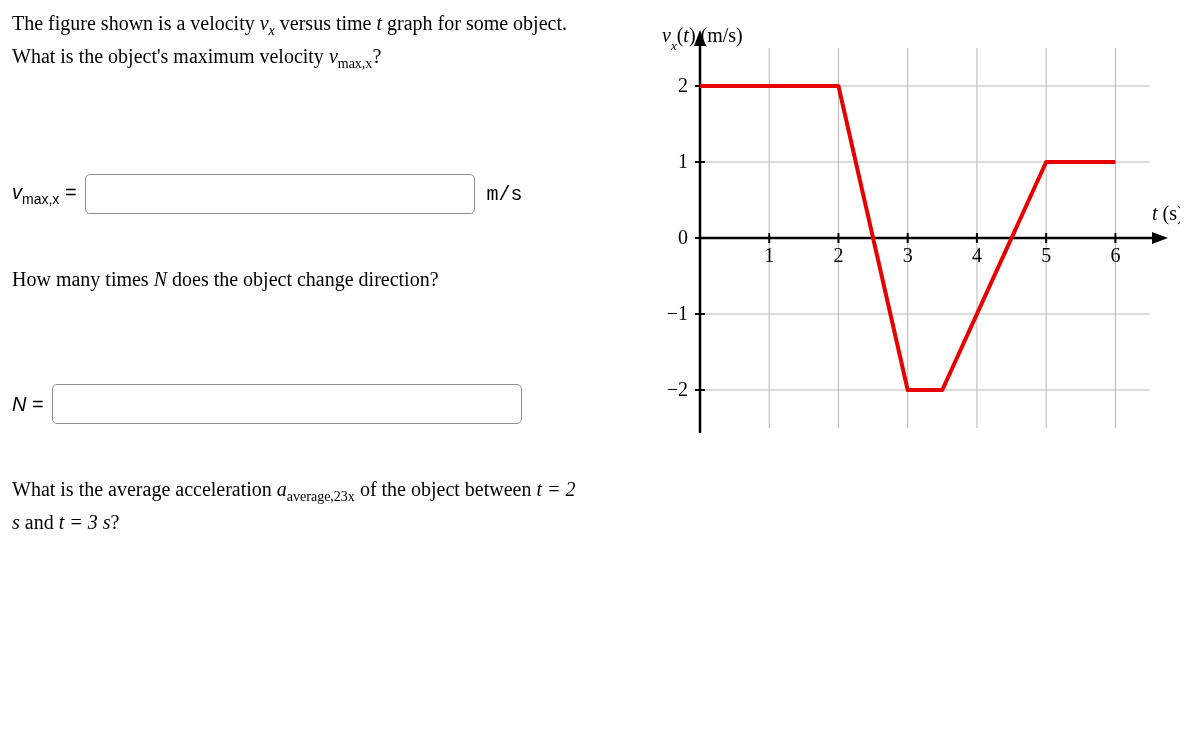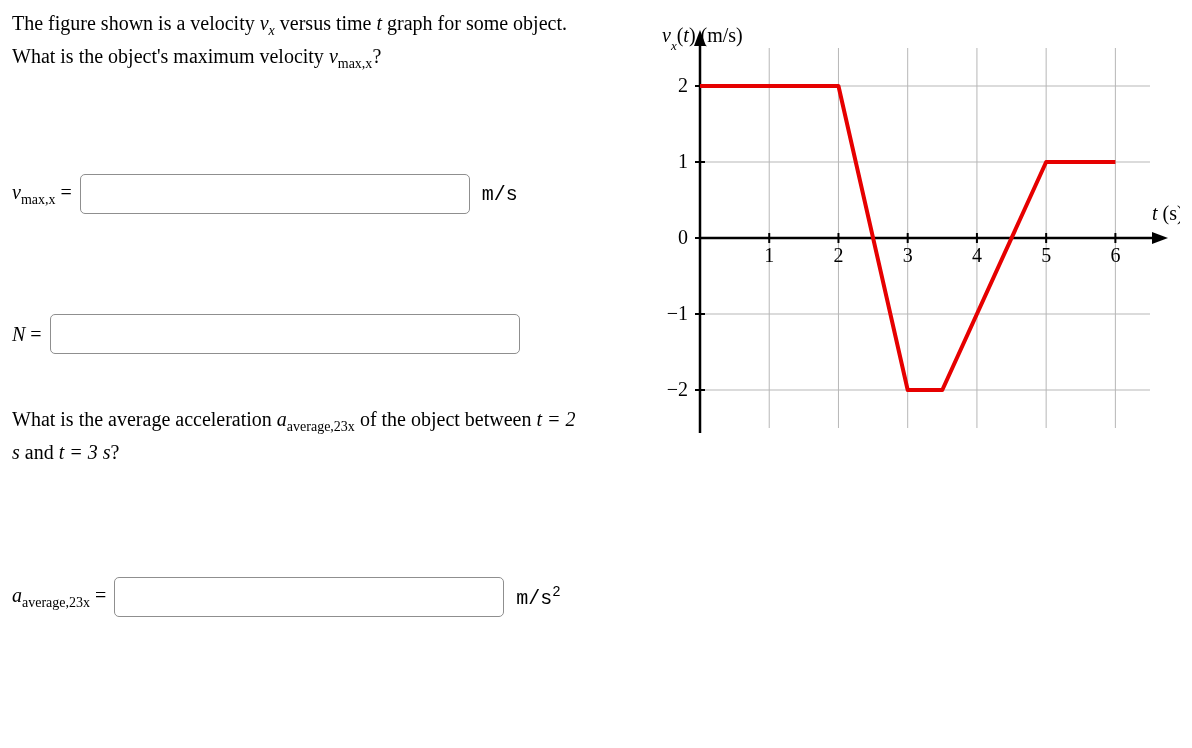--- a/index.html
+++ b/index.html
@@ -28,21 +28,21 @@
     margin-bottom: 40px;
   }
   .row {
     display: flex;
     align-items: center;
     margin-bottom: 50px;
   }
   .label-cell {
     margin-right: 8px;
     font-style: italic;
-    font-family: Liberation Serif, serif;
+    font-family: Liberation Sans, sans-serif;
   }
   .label-cell .rm { font-style: normal; }
   input.ans {
     width: 390px;
     height: 40px;
     border: 1px solid #8f8f8f;
     border-radius: 5px;
     font-size: 18px;
     padding: 0 8px;
     box-sizing: border-box;
@@ -74,43 +74,37 @@
       <div class="row">
         <span class="label-cell">
           <span>v</span><sub><span class="rm">max,x</span></sub><span class="rm"> =</span>
         </span>
         <input class="ans" type="text" value="" style="">
         <span class="unit">m/s</span>
       </div>
     </div>
 
     <div class="question-block">
+      <div class="prompt">
+        <span>How many times </span><span style="font-style:italic">N</span><span> does the object change direction?</span>
+      </div>
       <div style="height:50px"></div>
       <div class="row">
         <span class="label-cell">
           <span>N</span><span class="rm"> =</span>
         </span>
         <input class="ans ans-wide" type="text" value="" style="">
       </div>
     </div>
 
     <div class="question-block">
       <div class="prompt">
         <span>What is the average acceleration </span><span style="font-style:italic"><span>a</span><sub><span style="font-style:normal">average,23x</span></sub></span><span> of the object between </span><span style="font-style:italic"><span style="font-style:italic">t</span> = 2 s</span><span> and </span><span style="font-style:italic"><span style="font-style:italic">t</span> = 3 s</span><span>?</span>
       </div>
       <div style="height:70px"></div>
-      <div class="row">
-        <span class="label-cell">
-          <span>a</span><sub><span class="rm">average,23x</span></sub><span class="rm"> =</span>
-        </span>
-        <input class="ans" type="text" value="" style="">
-        <span class="unit">
-          <span>m/s</span><sup>2</sup>
-        </span>
-      </div>
     </div>
   </div>
 
   <div class="right">
     <svg id="chart" width="560" height="440">
         <line x1="149.23076923076923" y1="40" x2="149.23076923076923" y2="420" stroke="#b7b7b7" stroke-width="1"></line>
         <line x1="218.46153846153845" y1="40" x2="218.46153846153845" y2="420" stroke="#b7b7b7" stroke-width="1"></line>
         <line x1="287.6923076923077" y1="40" x2="287.6923076923077" y2="420" stroke="#b7b7b7" stroke-width="1"></line>
         <line x1="356.9230769230769" y1="40" x2="356.9230769230769" y2="420" stroke="#b7b7b7" stroke-width="1"></line>
         <line x1="426.15384615384613" y1="40" x2="426.15384615384613" y2="420" stroke="#b7b7b7" stroke-width="1"></line>

